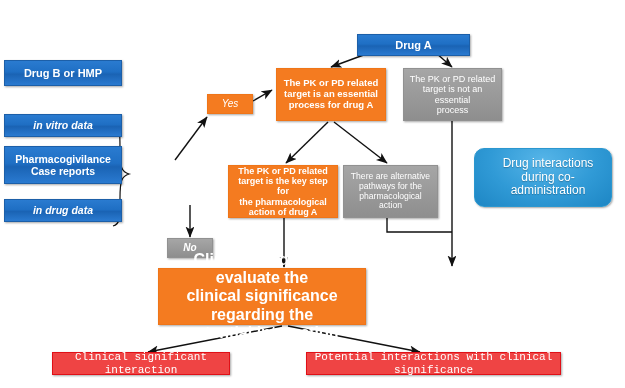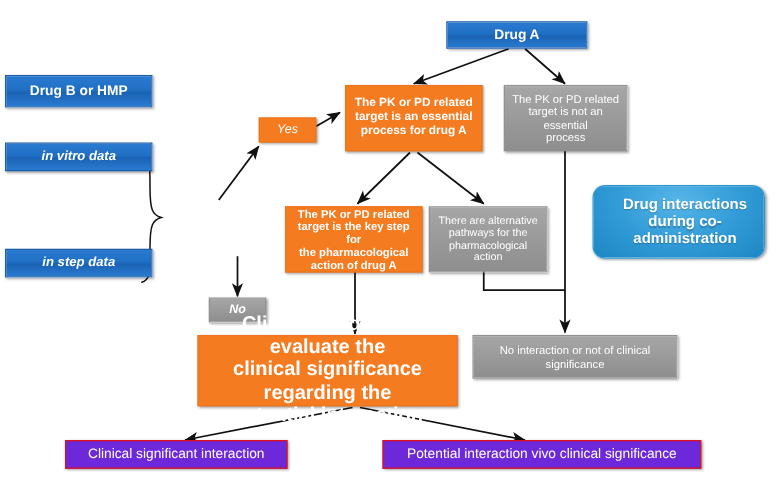--- a/index.html
+++ b/index.html
@@ -30,40 +30,41 @@
   }
   .blue {
     background: linear-gradient(to bottom, #2a7bd0 0%, #1f6fc4 45%, #1a63b4 55%, #2a7ad0 100%);
     border: 1px solid #1c5fa8;
     font-weight: bold;
   }
   .blue-round {
     background: radial-gradient(ellipse at 50% 20%, #56b5e8 0%, #309ad6 55%, #1d86c4 100%);
     border: 1px solid #2b97cf;
     border-radius: 10px;
-    font-weight: bold;
+    font-weight: normal;
     text-shadow: 0 1px 1px rgba(0,0,0,0.25);
     padding-left: 14px;
   }
   .orange {
     background: #f47b20;
     border: 1px solid #ef7518;
     font-weight: bold;
   }
   .orange-plain {
     background: #f47b20;
     border: 1px solid #ef7518;
   }
   .gray {
     background: linear-gradient(to bottom, #a6a6a6 0%, #9a9a9a 50%, #8e8e8e 100%);
     border: 1px solid #919191;
   }
   .red {
-    background: #6d28d9;
+    background: #ef4444;
     border: 1px solid #e01017;
+    font-family: Liberation Mono, monospace;
   }
   .italic { font-style: italic; }
   svg.edges {
     position: absolute;
     left: 0; top: 0;
     width: 625px;
     height: 388px;
     pointer-events: none;
   }
 </style>
@@ -103,29 +104,31 @@
     <polyline points="387,217 387,232 452,232" fill="none" stroke="#111111" stroke-width="1.4"></polyline>
 
     <line x1="282" y1="326" x2="148" y2="352" stroke="#111111" stroke-width="1.4" marker-end="url(#arrow)"></line>
     <line x1="288" y1="326" x2="420" y2="352" stroke="#111111" stroke-width="1.4" marker-end="url(#arrow)"></line>
   </svg>
 
   <div class="node blue" style="left:4px; top:60px; width:118px; height:26px; font-size:11px;text-align:center;">Drug B or HMP</div>
 
   <div class="node blue italic" style="left:4px; top:114px; width:118px; height:23px; font-size:10.5px;text-align:right;">in vitro data</div>
 
+  <div class="node blue" style="left:4px; top:146px; width:118px; height:38px; font-size:10.5px;">Pharmacogivilance
+Case  reports</div>
 
-  <div class="node blue italic" style="left:4px; top:199px; width:118px; height:23px; font-size:10.5px;">in step data</div>
+  <div class="node blue italic" style="left:4px; top:199px; width:118px; height:23px; font-size:10.5px;">in drug data</div>
 
 
   <div class="node orange-plain italic" style="left:207px; top:94px; width:46px; height:20px; font-size:10px; font-weight:normal;">Yes</div>
 
   <div class="node gray italic" style="left:167px; top:238px; width:46px; height:20px; font-size:10px; font-weight:bold;">No</div>
 
-  <div class="node blue" style="left:357px; top:17px; width:113px; height:22px; font-size:11px;">Drug A</div>
+  <div class="node blue" style="left:357px; top:34px; width:113px; height:22px; font-size:11px;">Drug A</div>
 
   <div class="node orange" style="left:276px; top:68px; width:110px; height:53px; font-size:9.5px;">The PK or PD related
 target is an essential
 process for drug A</div>
 
   <div class="node gray" style="left:403px; top:68px; width:99px; height:53px; font-size:9px;">The PK or PD related
 target is not an essential
 process</div>
 
   <div class="node orange" style="left:228px; top:165px; width:110px; height:53px; font-size:9px;">The PK or PD related
@@ -138,20 +141,18 @@
 pharmacological action</div>
 
   <div class="node blue-round" style="left:474px; top:148px; width:138px; height:59px; font-size:12px;">Drug interactions
 during  co-
 administration</div>
 
   <div class="node orange" style="left:158px; top:268px; width:208px; height:57px; font-size:16px;">Clinical studies to evaluate the
 clinical significance regarding the
 potential interaction</div>
 
-  <div class="node gray" style="left:378px; top:268px; width:164px; height:35px; font-size:9px;">No interaction or not of clinical
-significance</div>
 
   <div class="node red" style="left:52px; top:352px; width:178px; height:23px; font-size:11px;">Clinical significant interaction</div>
 
-  <div class="node red" style="left:306px; top:352px; width:255px; height:23px; font-size:11px;">Potential interaction vivo clinical significance</div>
+  <div class="node red" style="left:306px; top:352px; width:255px; height:23px; font-size:11px;">Potential interactions with clinical significance</div>
 
 </div>
 
 </body></html>

